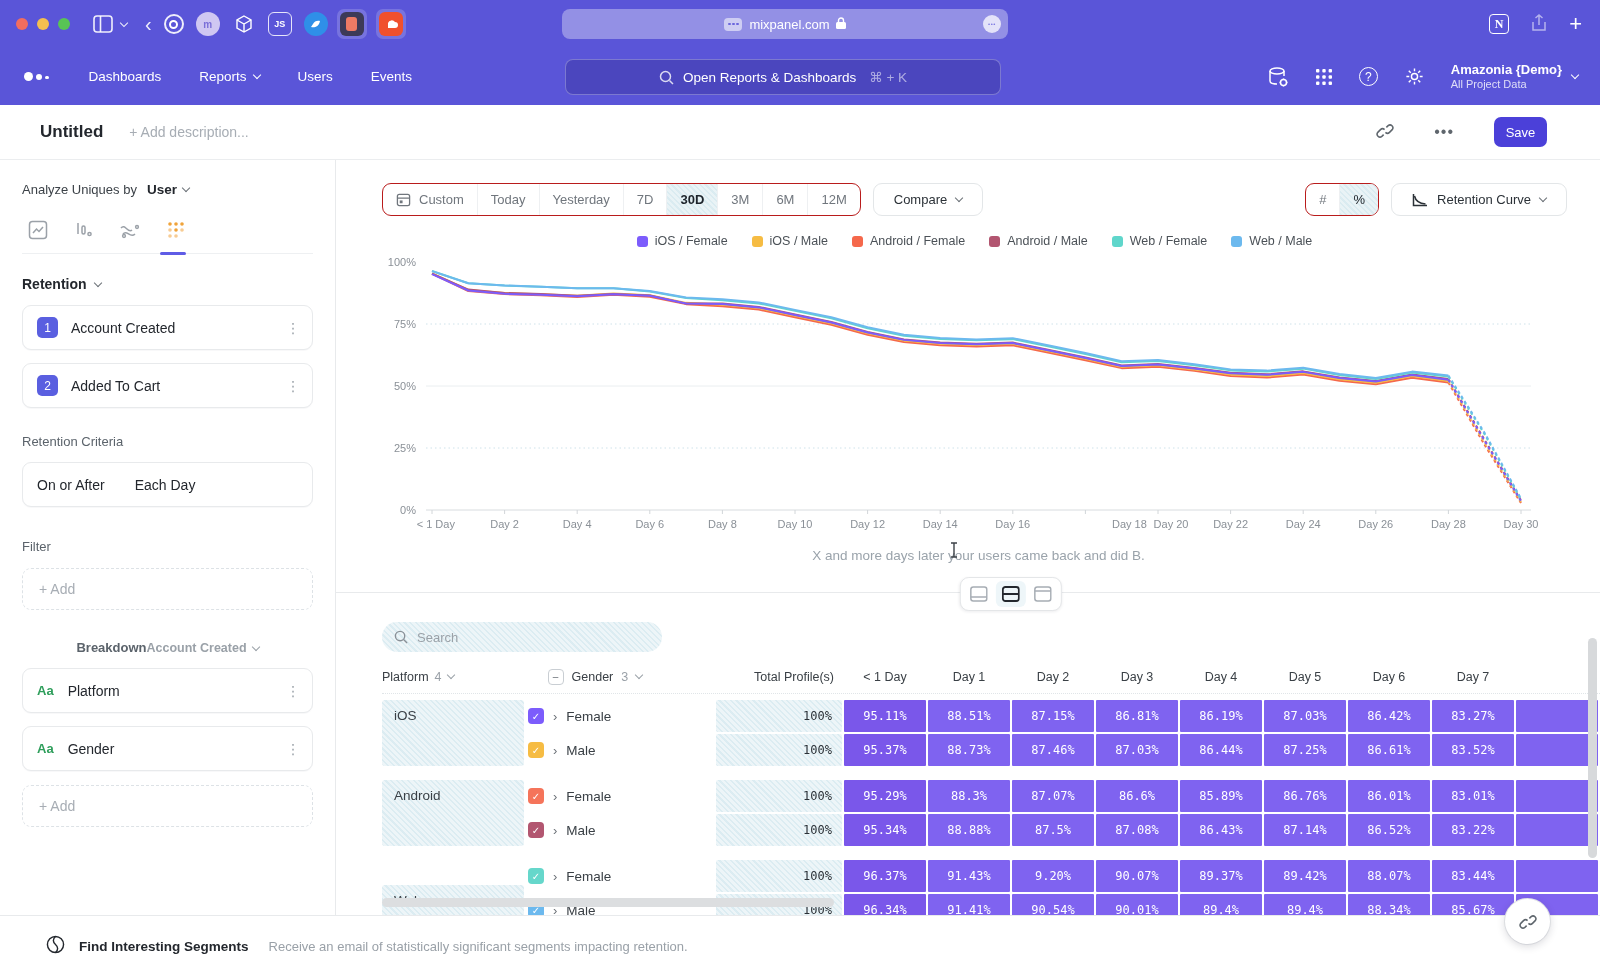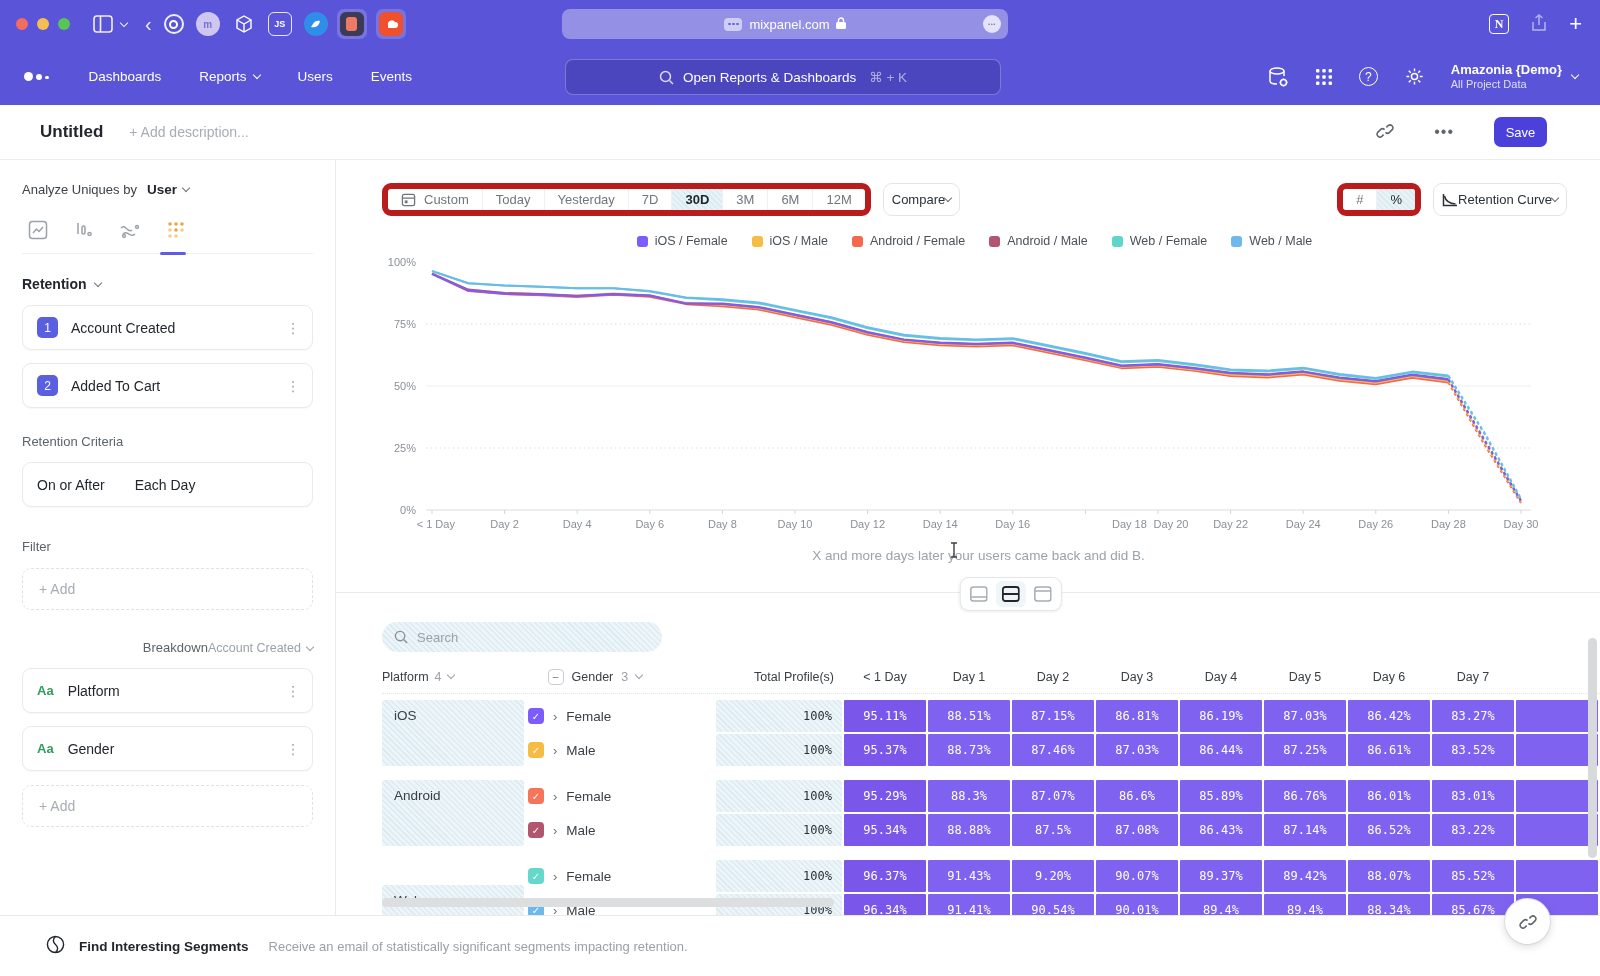--- a/index.html
+++ b/index.html
@@ -60,32 +60,32 @@
   .tab-underline { position:absolute; bottom:-2px; left:138px; width:26px; height:3px; background:#5f5ce6; border-radius:2px; }
   .side-sec-title { font-size:14px; font-weight:bold; color:#23272d; display:flex; align-items:center; gap:8px; margin-top:22px; }
   .side-label { font-size:13px; color:#5b636b; margin-top:26px; }
   .card { border:1px solid #e8eaec; border-radius:9px; background:#fff; height:45px; display:flex; align-items:center; padding:0 12px 0 14px; margin-top:13px; box-shadow:0 1px 1px rgba(40,40,60,.03); }
   .step-badge { width:21px; height:21px; border-radius:5px; background:#5a5fe0; color:#fff; font-size:12px; display:flex; align-items:center; justify-content:center; margin-right:13px; }
   .card .lbl { font-size:14px; color:#23272d; flex:1; }
   .kebab { color:#9aa1a8; font-size:14px; letter-spacing:0; }
   .crit-card { gap:30px; }
   .crit-card span { font-size:14px; color:#23272d; }
   .add-box { border:1px dashed #dde2e6; border-radius:9px; height:42px; display:flex; align-items:center; padding:0 16px; color:#a7adb4; font-size:14px; margin-top:14px; }
-  .bd-head { display:flex; align-items:center; justify-content:flex-end; margin-top:30px; }
+  .bd-head { display:flex; align-items:center; justify-content:center; margin-top:30px;font-weight:bold; }
   .bd-scope { color:#9aa1a8; font-size:12.5px; display:flex; align-items:center; gap:6px; }
   .aa { color:#2e9e5b; font-weight:bold; font-size:13px; margin-right:14px; }
 
   
   .main { flex:1; position:relative; overflow:hidden; background:#fff; }
   .controls-row { position:absolute; top:23px; left:46px; right:33px; display:flex; justify-content:space-between; align-items:center; }
-  .seg-group { display:flex; border:6px solid #b91c1c; border-radius:9px; background:#fff; height:33px; align-items:stretch; overflow:hidden; }
+  .seg-group { display:flex; border:1px solid #b91c1c; border-radius:9px; background:#fff; height:33px; align-items:stretch; overflow:hidden; }
   .seg { padding:0 13px; display:flex; align-items:center; gap:8px; color:#70767d; font-size:13px; border-right:1px solid #eef0f2; }
   .seg:last-child { border-right:none; }
   .seg.active { background-color:#e9f3f6; background-image:repeating-linear-gradient(45deg, rgba(141,196,214,.16) 0 1.5px, transparent 1.5px 4px); color:#1d242b; font-weight:bold; }
-  .btn { border:1px solid #e3e6e8; border-radius:9px; background:#fff; height:33px; display:flex; align-items:center; padding:0 8px; font-size:13px; color:#2b3137; }
+  .btn { border:1px solid #e3e6e8; border-radius:9px; background:#fff; height:33px; display:flex; align-items:center; gap:9px; padding:0 20px; font-size:13px; color:#2b3137; }
   .left-controls, .right-controls { display:flex; gap:12px; align-items:center; }
   .legend { position:absolute; top:74px; left:46px; right:33px; display:flex; justify-content:center; gap:24px; }
   .legend-item { display:flex; align-items:center; gap:7px; font-size:12.5px; color:#4b5157; }
   .legend-swatch { width:11px; height:11px; border-radius:3px; display:inline-block; }
 
   .chart-wrap { position:absolute; top:96px; left:46px; width:1180px; }
   .y-labels { position:absolute; left:0; top:6px; width:34px; }
   .y-tick { position:absolute; right:0; font-size:11px; color:#8a9097; }
   .plot { position:absolute; left:44px; top:6px; }
   .x-labels { position:absolute; left:44px; top:262px; width:1105px; height:16px; }
@@ -648,21 +648,21 @@
                   <span>Female</span>
                 </div>
                 <div class="t-total hatch">100%</div>
                 <div class="vcell first">96.37%</div>
                 <div class="vcell">91.43%</div>
                 <div class="vcell">9.20%</div>
                 <div class="vcell">90.07%</div>
                 <div class="vcell">89.37%</div>
                 <div class="vcell">89.42%</div>
                 <div class="vcell">88.07%</div>
-                <div class="vcell">85.52%</div>
+                <div class="vcell">83.44%</div>
                 <div class="vcell filler"></div>
               </div>
               <div class="t-row">
                 <div class="t-gender">
                   <span class="cbx" style="background: rgb(108, 185, 238);">✓</span>
                   <span class="t-chev">›</span>
                   <span>Male</span>
                 </div>
                 <div class="t-total hatch">100%</div>
                 <div class="vcell first">96.34%</div>

